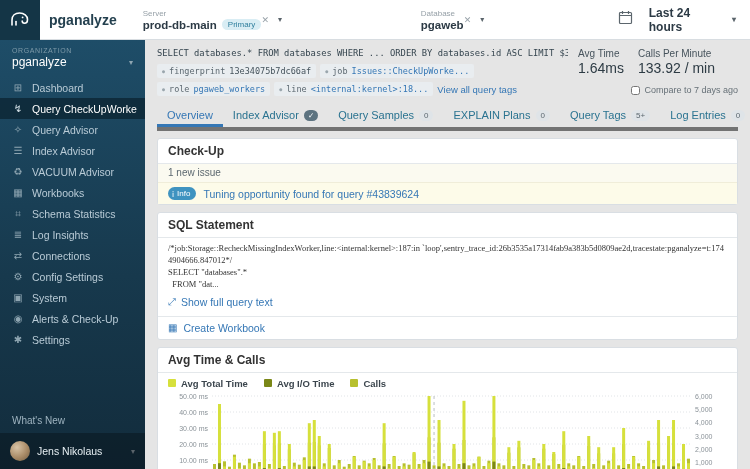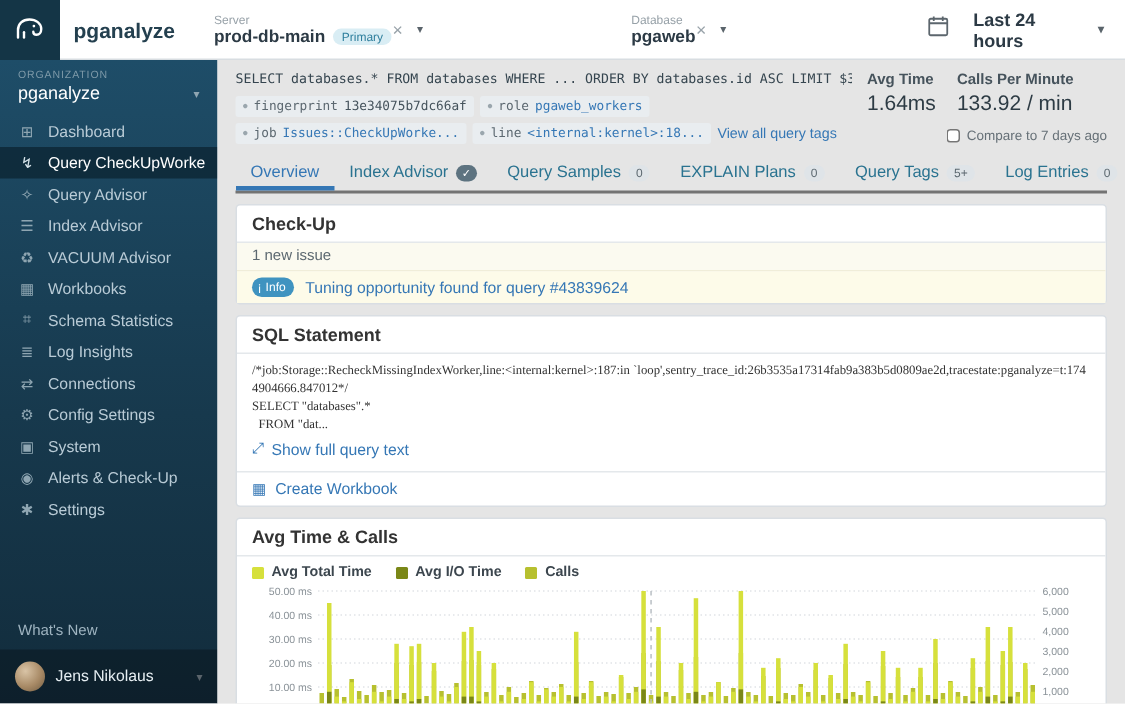--- a/index.html
+++ b/index.html
@@ -45,26 +45,26 @@
   .qleft{flex:1;min-width:0;}
   .qtitle{font-family:"DejaVu Sans Mono",monospace;font-size:8.8px;color:#35454f;white-space:nowrap;overflow:hidden;}
   .tags{display:flex;flex-wrap:wrap;gap:4px;margin-top:6px;align-items:center;max-width:428px;}
   .tagb{display:inline-flex;align-items:center;gap:4px;background:#e9edf0;border-radius:2px;padding:2px 5px;font-family:"DejaVu Sans Mono",monospace;font-size:8.5px;color:#5c6870;cursor:pointer;}
   .tagb .dot{font-size:5px;color:#9aa6ad;}
   .tagb .val{color:#3577b5;}
   .tagb .val.plain{color:#44525b;}
   .viewall{font-family:"Liberation Sans",sans-serif;font-size:9.5px;color:#3577b5;cursor:pointer;text-decoration:none;}
   .qright{flex:0 0 160px;}
   .stats{display:flex;gap:14px;}
-  .stat-label{font-size:10px;font-weight:bold;color:#46535c;}
+  .stat-label{font-size:10px;font-weight:normal;color:#46535c;}
   .stat-value{font-size:14px;color:#2d3b44;margin-top:1px;}
   .compare{display:flex;align-items:center;gap:4px;font-size:9px;color:#667077;margin-top:9px;justify-content:flex-end;cursor:pointer;}
   .compare input{width:9px;height:9px;margin:0;}
 
-  .tabs{display:flex;margin-top:8px;border-bottom:2px solid #737373;}
+  .tabs{display:flex;margin-top:8px;border-bottom:4px solid #737373;}
   .tab{padding:5px 10px 6px;font-size:11px;color:#2a7390;display:flex;align-items:center;gap:5px;cursor:pointer;white-space:nowrap;}
   .tab.active{color:#3577b5;box-shadow:inset 0 -3px 0 #3577b5;}
   .tb-count{background:#dfe4e8;color:#5c6870;font-size:8px;padding:0 5px;border-radius:8px;line-height:11px;}
   .tb-check{background:#5d7380;color:#fff;font-size:7.5px;padding:0 4px;border-radius:8px;line-height:11px;}
 
   .card{background:#fff;border:1px solid #d9dee3;border-radius:3px;margin-top:7px;}
   .card-h{padding:5px 10px;font-size:12px;font-weight:bold;color:#333;border-bottom:1px solid #e4e8eb;}
   .cu-row1{padding:3px 10px 4px;font-size:10px;color:#5c6870;background:#fbfaf0;border-bottom:1px solid #f0edd9;}
   .cu-row2{padding:4px 10px;background:#fdfbe9;display:flex;align-items:center;gap:7px;}
   .info-pill{background:#3f93c0;color:#fff;font-size:8px;padding:1px 6px 1px 4px;border-radius:8px;display:inline-flex;gap:3px;align-items:center;}
@@ -215,27 +215,27 @@
       <div class="qleft">
         <div class="qtitle">SELECT databases.* FROM databases WHERE ... ORDER BY databases.id ASC LIMIT $3</div>
         <div class="tags">
           <span class="tagb">
             <span class="dot">●</span>
             <span>fingerprint</span>
             <span class="val plain">13e34075b7dc66af</span>
           </span>
           <span class="tagb">
             <span class="dot">●</span>
-            <span>role</span>
-            <span class="val">pgaweb_workers</span>
+            <span>job</span>
+            <span class="val">Issues::CheckUpWorke...</span>
           </span>
           <span class="tagb">
             <span class="dot">●</span>
-            <span>job</span>
-            <span class="val">Issues::CheckUpWorke...</span>
+            <span>role</span>
+            <span class="val">pgaweb_workers</span>
           </span>
           <span class="tagb">
             <span class="dot">●</span>
             <span>line</span>
             <span class="val">&lt;internal:kernel&gt;:18...</span>
           </span>
           <a class="viewall">View all query tags</a>
         </div>
       </div>
       <div class="qright">

